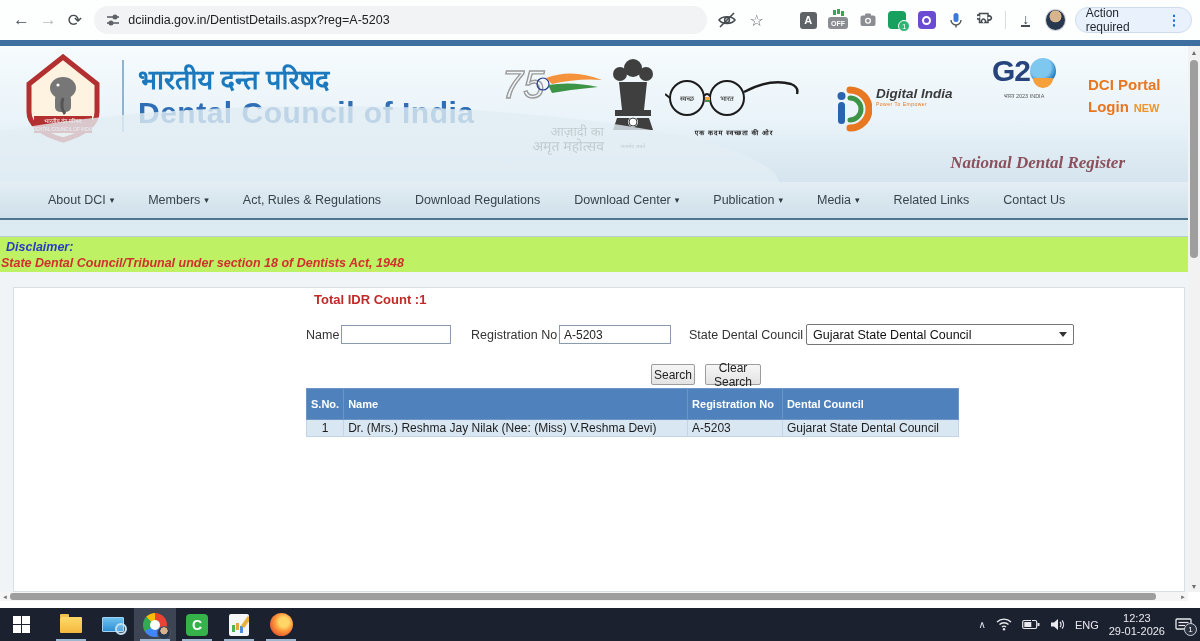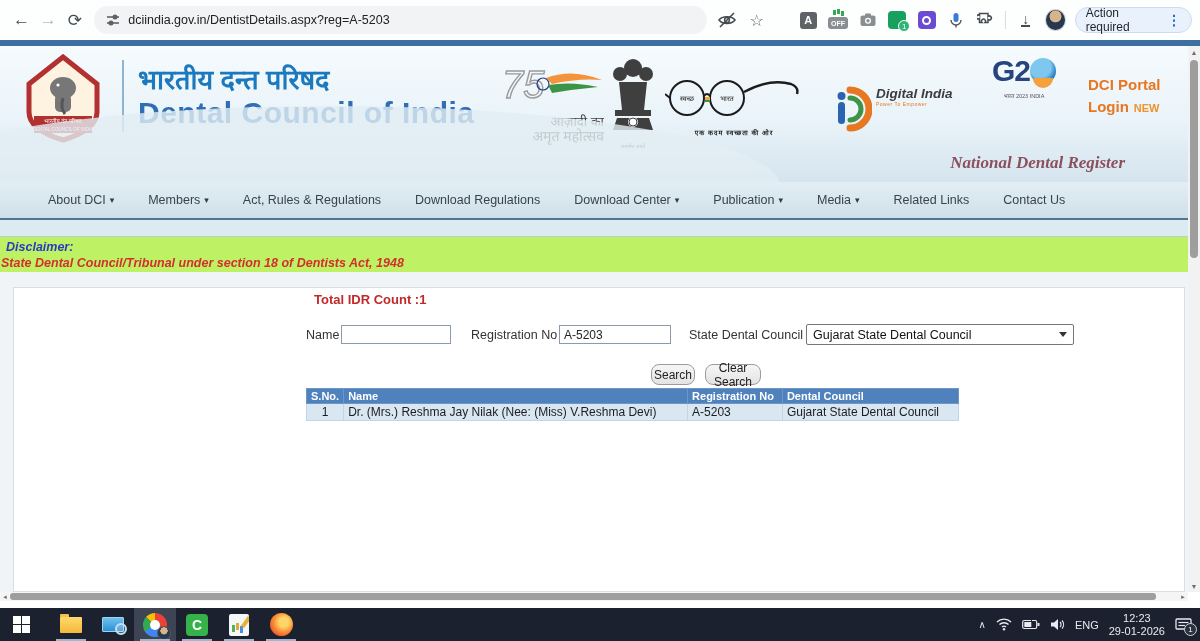--- a/index.html
+++ b/index.html
@@ -33,21 +33,21 @@
   .top-strip { position:absolute; top:40px; left:0; width:1200px; height:6px; background:#3e6fa0; }
 
   
   .site-header { position:absolute; top:46px; left:0; width:1188px; height:136px; background:linear-gradient(180deg,#f6fbfd 0%, #e9f3f9 55%, #d5e4ee 100%); overflow:hidden; }
   .site-header:after { content:""; position:absolute; left:-120px; bottom:-84px; width:900px; height:160px; background:#e2edf4; border-radius:50% 50% 0 0; opacity:.8; }
   .seal { position:absolute; left:24px; top:8px; }
   .hdr-div { position:absolute; left:122px; top:14px; width:2px; height:72px; background:#8fb4cf; }
   .hindi-title { position:absolute; left:138px; top:14px; font-size:27px; font-weight:bold; color:#1c79bd; }
   .eng-title { position:absolute; left:138px; top:50px; font-size:30px; font-weight:bold; color:#2f6eb4; letter-spacing:.5px; }
   .azadi { position:absolute; left:494px; top:18px; width:110px; text-align:right; }
-  .azadi .lines { font-size:13px; color:#3d3d3d; margin-top:2px; line-height:15px; }
+  .azadi .lines { font-size:13px; color:#3d3d3d; margin-top:12px; line-height:15px; }
   .azadi .lines .l2 { font-size:14px; margin-left:10px; }
   .emblem { position:absolute; left:604px; top:6px; width:58px; text-align:center; }
   .emblem-cap { font-size:5px; color:#333; margin-top:1px; }
   .glasses { position:absolute; left:664px; top:28px; width:140px; text-align:center; }
   .glasses-cap { font-size:6.5px; color:#222; font-weight:bold; margin-top:4px; letter-spacing:1px; }
   .digital { position:absolute; left:830px; top:40px; display:flex; align-items:flex-start; }
   .digital .di-text { margin-left:4px; }
   .digital .di-name { font-size:13.5px; font-style:italic; font-weight:bold; color:#3c3c3c; }
   .digital .di-sub { font-size:5px; color:#e87722; letter-spacing:.5px; }
   .g20 { position:absolute; left:984px; top:8px; width:80px; text-align:center; }
@@ -75,23 +75,23 @@
 
   
   .content-bg { position:absolute; top:272px; left:0; width:1188px; height:320px; background:#f1f4f6; }
   .card { position:absolute; top:287px; left:13px; width:1172px; height:305px; background:#fff; border:1px solid #d9dee2; }
   .total-count { position:absolute; left:300px; top:4px; font-size:13px; font-weight:bold; color:#c22a2a; }
   .frm-label { position:absolute; top:40px; font-size:12.5px; color:#333; }
   .txt-input { position:absolute; top:37px; height:19px; border:1px solid #8a9bb0; background:#fff; font-size:12px; color:#222; padding:0 4px; font-family:"Liberation Sans",sans-serif; }
   .fake-select { position:absolute; top:36px; left:792px; width:268px; height:21px; border:1px solid #767676; border-radius:2px; background:#fff; display:flex; align-items:center; padding:0 6px; cursor:pointer; }
   .fake-select .sel-txt { font-size:12.5px; color:#111; flex:1; }
   .fake-select .sel-caret { width:0; height:0; border-left:4px solid transparent; border-right:4px solid transparent; border-top:5px solid #333; }
-  .btn { position:absolute; top:76px; height:21px; background:linear-gradient(#f6f6f6,#e3e3e3); border:1px solid #9c9c9c; border-radius:8px; font-size:12px; color:#222; display:flex; align-items:center; justify-content:center; cursor:pointer; font-family:"Liberation Sans",sans-serif; }
+  .btn { position:absolute; top:76px; height:21px; background:linear-gradient(#f6f6f6,#e3e3e3); border:1px solid #9c9c9c; border-radius:2px; font-size:12px; color:#222; display:flex; align-items:center; justify-content:center; cursor:pointer; font-family:"Liberation Sans",sans-serif; }
   .result-table { position:absolute; left:292px; top:100px; width:653px; border-collapse:collapse; }
-  .result-table th { background:#4f81bd; color:#fff; font-size:11px; text-align:left; padding:1px 4px; font-weight:bold; border:1px solid #6b96c6; }
+  .result-table th { background:#4f81bd; color:#fff; font-size:11px; text-align:left; padding:9px 4px; font-weight:bold; border:1px solid #6b96c6; }
   .result-table td { background:#d9e7f3; font-size:12px; color:#1d1d1d; padding:1px 4px; border:1px solid #c2d5e6; }
   .col-sno { width:35px; } .col-name { width:346px; } .col-reg { width:95px; } .col-dc { width:177px; }
   .td-center { text-align:center; }
 
   
   .v-scroll { position:absolute; top:46px; left:1188px; width:12px; height:546px; background:#f2f2f2; }
   .v-scroll .arr { position:absolute; left:0; width:12px; height:12px; font-size:7px; color:#707070; display:flex; align-items:center; justify-content:center; cursor:pointer; }
   .v-thumb { position:absolute; left:2px; top:14px; width:8px; height:198px; background:#9e9e9e; border-radius:4px; cursor:pointer; }
   .h-scroll { position:absolute; top:592px; left:0; width:1188px; height:9px; background:#f5f5f5; }
   .h-scroll .arr { position:absolute; top:0; width:10px; height:9px; font-size:6px; color:#707070; display:flex; align-items:center; justify-content:center; cursor:pointer; }

